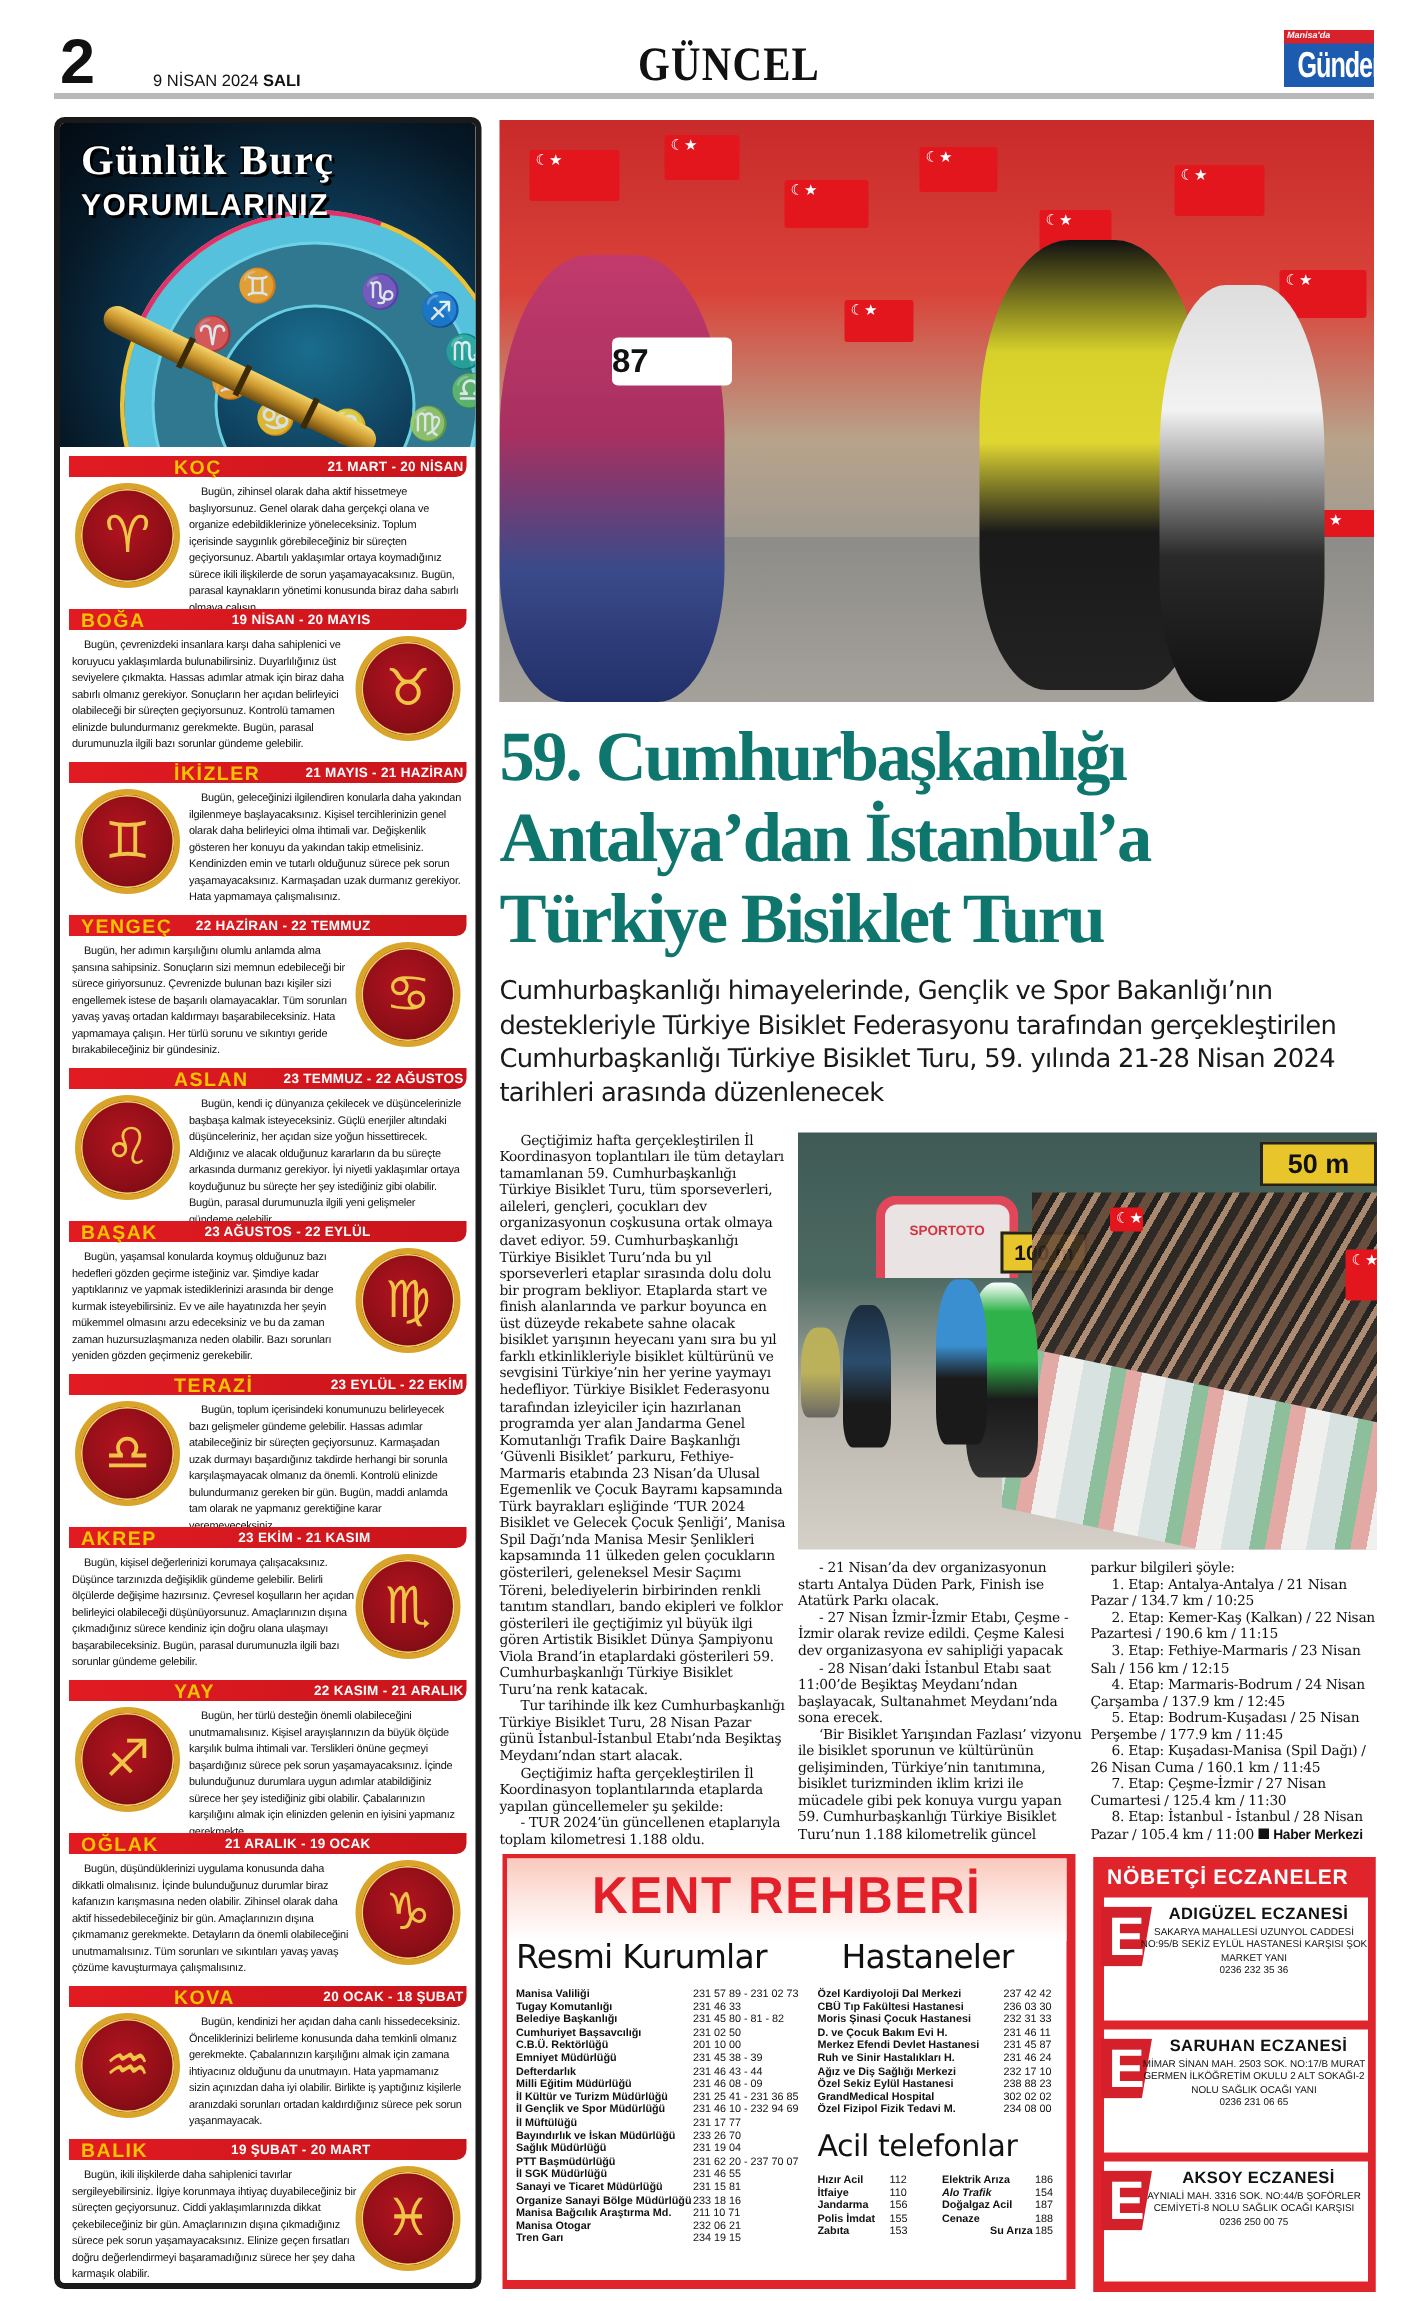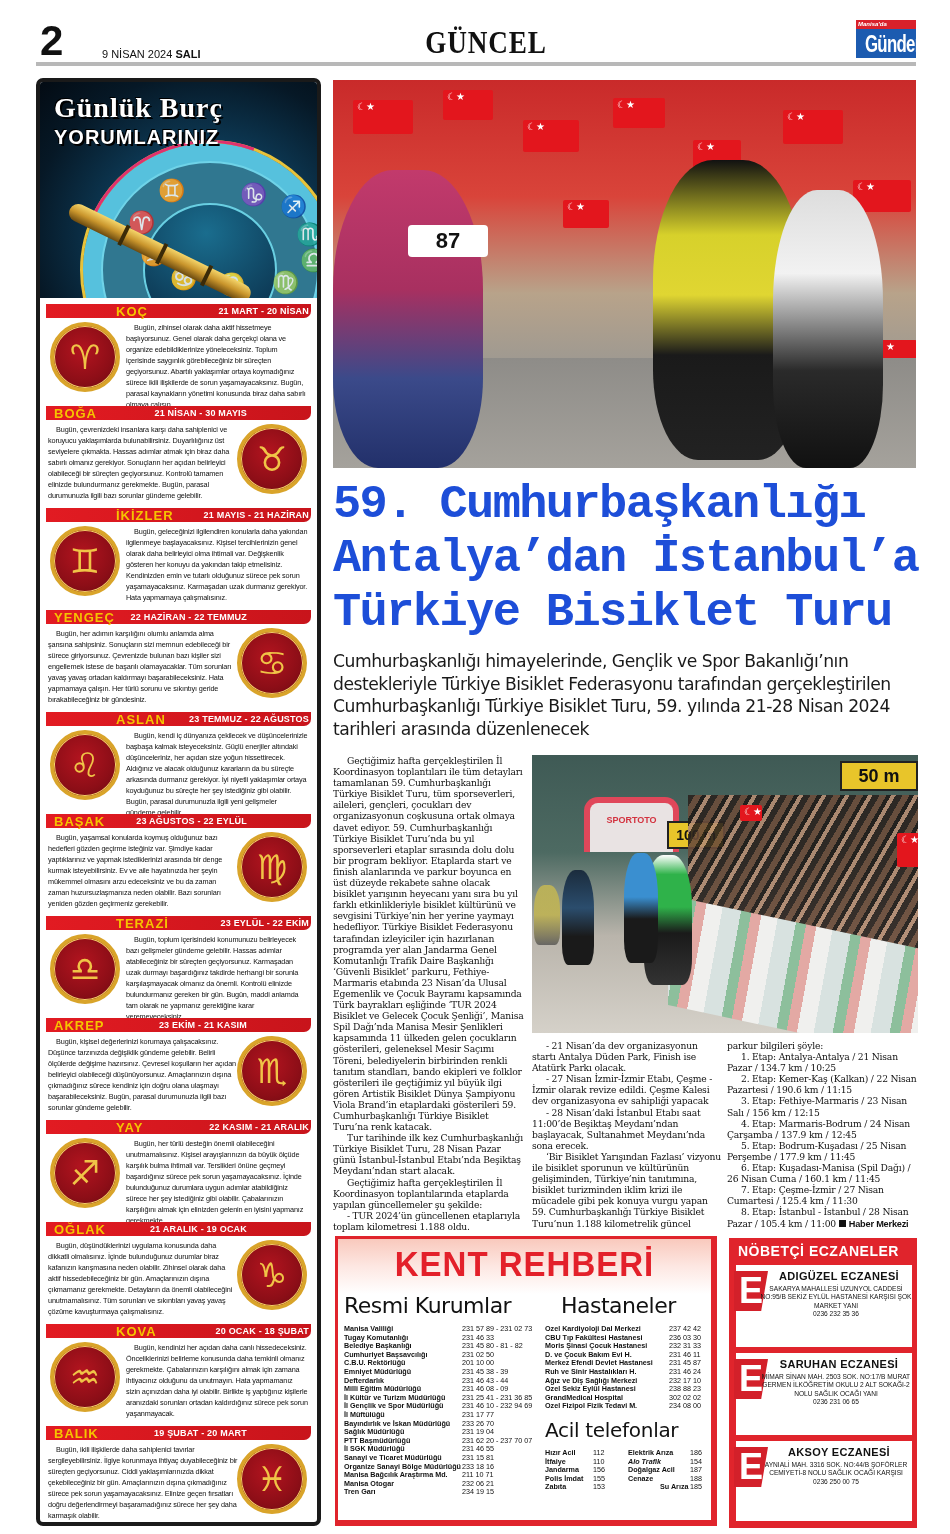--- a/index.html
+++ b/index.html
@@ -41,21 +41,21 @@
   .sign.right-emblem .sign-dates { right: 70px; }
 
   
   .main-photo { position: absolute; left: 333px; top: 80px; width: 583px; height: 388px; overflow: hidden; background: linear-gradient(180deg, #c92a2a 0%, #d9443a 30%, #b8a38a 55%, #9b9892 75%, #8d8a84 100%); }
   .flag { position: absolute; background: #e3161d; border-radius: 2px; }
   .flag::after { content: "☾★"; position: absolute; left: 4px; top: 1px; color: #fff; font-size: 10px; }
   .rider { position: absolute; border-radius: 40% 40% 30% 30%; }
   .road { position: absolute; left: 0; bottom: 0; width: 100%; height: 110px; background: linear-gradient(180deg, #8e8c88, #a5a29c); }
 
   
-  .headline { position: absolute; left: 333px; top: 478px; width: 590px; font-family: Liberation Mono, monospace; font-weight: bold; font-size: 47px; line-height: 54px; letter-spacing: -1.6px; color: #1d4ed8; }
+  .headline { position: absolute; left: 333px; top: 478px; width: 590px; font-family: Liberation Serif, serif; font-weight: bold; font-size: 47px; line-height: 54px; letter-spacing: -1.6px; color: #0f766e; }
   .subhead { position: absolute; left: 333px; top: 650px; width: 585px; font-family: "DejaVu Sans", sans-serif; font-size: 17.2px; line-height: 22.5px; color: #1a1a1a; letter-spacing: -0.5px; }
 
   
   .col { position: absolute; font-family: "DejaVu Serif", serif; font-size: 9.2px; line-height: 11.1px; color: #111; letter-spacing: -0.2px; }
   .col p { text-indent: 14px; text-align: left; }
   .col1 { left: 333px; top: 755px; width: 192px; }
   .col2 { left: 532px; top: 1040px; width: 190px; }
   .col3 { left: 727px; top: 1040px; width: 195px; }
   .byline { font-family: "Liberation Sans", sans-serif; font-weight: bold; }
   .byline::before { content: ""; display: inline-block; width: 7px; height: 7px; background: #111; margin-right: 3px; }
@@ -126,21 +126,21 @@
   <div class="sign left-emblem">
     <div class="sign-bar"></div>
     <div class="sign-name">KOÇ</div>
     <div class="sign-dates">21 MART - 20 NİSAN</div>
     <div class="sign-emblem">♈</div>
     <p class="sign-text">Bugün, zihinsel olarak daha aktif hissetmeye başlıyorsunuz. Genel olarak daha gerçekçi olana ve organize edebildiklerinize yöneleceksiniz. Toplum içerisinde saygınlık görebileceğiniz bir süreçten geçiyorsunuz. Abartılı yaklaşımlar ortaya koymadığınız sürece ikili ilişkilerde de sorun yaşamayacaksınız. Bugün, parasal kaynakların yönetimi konusunda biraz daha sabırlı olmaya çalışın.</p>
   </div>
   <div class="sign right-emblem">
     <div class="sign-bar"></div>
     <div class="sign-name">BOĞA</div>
-    <div class="sign-dates">21 NİSAN - 30 MAYIS</div>
+    <div class="sign-dates">19 NİSAN - 20 MAYIS</div>
     <div class="sign-emblem">♉</div>
     <p class="sign-text">Bugün, çevrenizdeki insanlara karşı daha sahiplenici ve koruyucu yaklaşımlarda bulunabilirsiniz. Duyarlılığınız üst seviyelere çıkmakta. Hassas adımlar atmak için biraz daha sabırlı olmanız gerekiyor. Sonuçların her açıdan belirleyici olabileceği bir süreçten geçiyorsunuz. Kontrolü tamamen elinizde bulundurmanız gerekmekte. Bugün, parasal durumunuzla ilgili bazı sorunlar gündeme gelebilir.</p>
   </div>
   <div class="sign left-emblem">
     <div class="sign-bar"></div>
     <div class="sign-name">İKİZLER</div>
     <div class="sign-dates">21 MAYIS - 21 HAZİRAN</div>
     <div class="sign-emblem">♊</div>
     <p class="sign-text">Bugün, geleceğinizi ilgilendiren konularla daha yakından ilgilenmeye başlayacaksınız. Kişisel tercihlerinizin genel olarak daha belirleyici olma ihtimali var. Değişkenlik gösteren her konuyu da yakından takip etmelisiniz. Kendinizden emin ve tutarlı olduğunuz sürece pek sorun yaşamayacaksınız. Karmaşadan uzak durmanız gerekiyor. Hata yapmamaya çalışmalısınız.</p>
   </div>
@@ -215,21 +215,21 @@
   <div class="flag" style="left:190px;top:40px;width:56px;height:32px;"></div>
   <div class="flag" style="left:280px;top:18px;width:52px;height:30px;"></div>
   <div class="flag" style="left:360px;top:60px;width:48px;height:28px;"></div>
   <div class="flag" style="left:450px;top:30px;width:60px;height:34px;"></div>
   <div class="flag" style="left:520px;top:100px;width:58px;height:32px;"></div>
   <div class="flag" style="left:230px;top:120px;width:46px;height:28px;"></div>
   <div class="flag" style="left:480px;top:200px;width:60px;height:34px;"></div>
   <div class="flag" style="left:540px;top:260px;width:44px;height:26px;"></div>
   <div class="road"></div>
   <div class="rider" style="left:0;top:90px;width:150px;height:298px;background:linear-gradient(180deg,#c23a6c 0%,#a83060 40%,#3b4a8a 70%,#22306a 100%);"></div>
-  <div class="rider" style="left:75px;top:145px;width:80px;height:32px;background:#fff;border-radius:4px;font-weight:bold;font-size:22px;line-height:32px;text-align:center;color:#111;">87</div>
+  <div class="rider" style="left:75px;top:145px;width:80px;height:32px;background:#fff;border-radius:4px;font-weight:bold;font-size:22px;line-height:32px;color:#111;">87</div>
   <div class="rider" style="left:320px;top:80px;width:150px;height:300px;background:linear-gradient(180deg,#111 0%,#d7d12b 25%,#e0d632 45%,#1a1a1a 65%,#222 100%);"></div>
   <div class="rider" style="left:440px;top:110px;width:110px;height:278px;background:linear-gradient(180deg,#ddd 0%,#f2f2f2 30%,#2a2a2a 65%,#111 100%);"></div>
 </div>
 
 <h1 class="headline">
   <div>59. Cumhurbaşkanlığı</div>
   <div>Antalya’dan İstanbul’a</div>
   <div>Türkiye Bisiklet Turu</div>
 </h1>
 <p class="subhead">Cumhurbaşkanlığı himayelerinde, Gençlik ve Spor Bakanlığı’nın destekleriyle Türkiye Bisiklet Federasyonu tarafından gerçekleştirilen Cumhurbaşkanlığı Türkiye Bisiklet Turu, 59. yılında 21-28 Nisan 2024 tarihleri arasında düzenlenecek</p>

